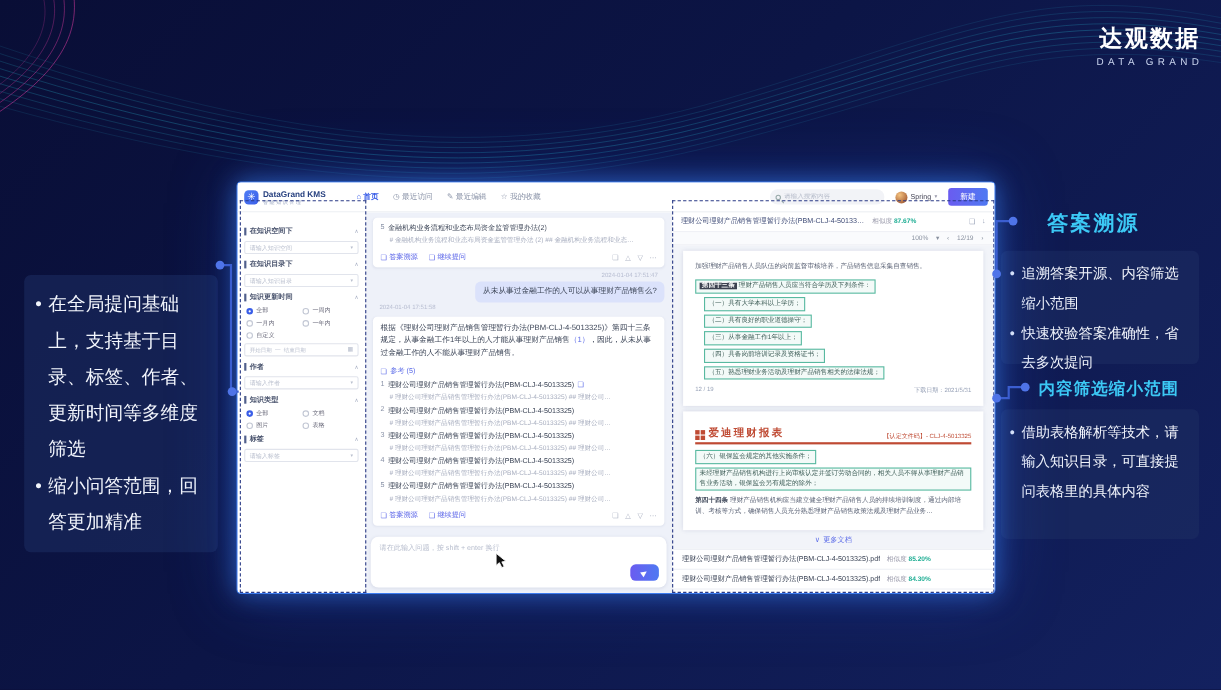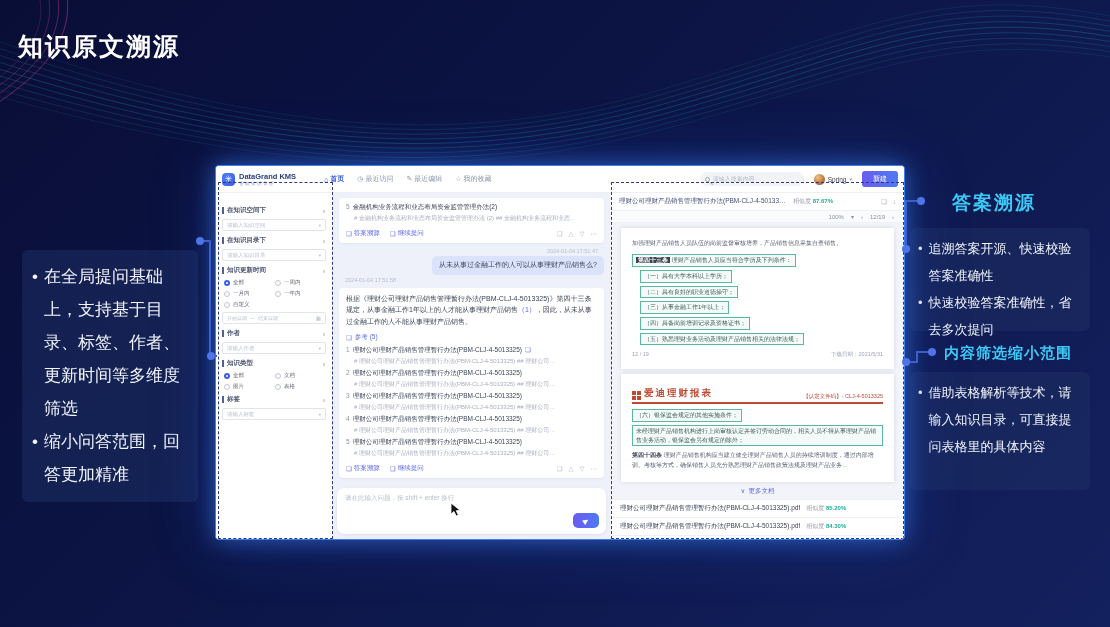--- a/index.html
+++ b/index.html
@@ -171,43 +171,46 @@
       <path d="M-20,91 C240,165 440,187 660,130 S940,28 1130,60" opacity=".12"></path>
     </g>
     <g fill="none" stroke="#d8399e" stroke-width="0.9">
       <path d="M-30,120 C30,85 80,45 65,-15" opacity=".55"></path>
       <path d="M-30,112 C26,80 72,40 55,-15" opacity=".45"></path>
       <path d="M-30,104 C22,75 64,35 45,-15" opacity=".35"></path>
       <path d="M-30,96 C18,70 56,30 35,-15" opacity=".25"></path>
     </g>
   </svg>
 
-  <div class="slide-title">知识原文溯源</div>
-
+
+  <div class="brand">
+    <div class="brand-cn">达观数据</div>
+    <div class="brand-en">DATA GRAND</div>
+  </div>
 
   <div class="ann-panel p-left">
 
       <div class="ann-bullet">
         <span class="ann-dot">•</span>
         <span class="ann-text">在全局提问基础上，支持基于目录、标签、作者、更新时间等多维度筛选</span>
       </div>
 
       <div class="ann-bullet">
         <span class="ann-dot">•</span>
         <span class="ann-text">缩小问答范围，回答更加精准</span>
       </div>
 
   </div>
 
   <div class="ann-title t-ans">答案溯源</div>
   <div class="ann-panel p-ans">
 
       <div class="ann-bullet">
         <span class="ann-dot">•</span>
-        <span class="ann-text">追溯答案开源、快速校验答案准确性</span>
+        <span class="ann-text">追溯答案开源、内容筛选缩小范围</span>
       </div>
 
       <div class="ann-bullet">
         <span class="ann-dot">•</span>
         <span class="ann-text">快速校验答案准确性，省去多次提问</span>
       </div>
 
   </div>
 
   <div class="ann-title t-table">内容筛选缩小范围</div>

